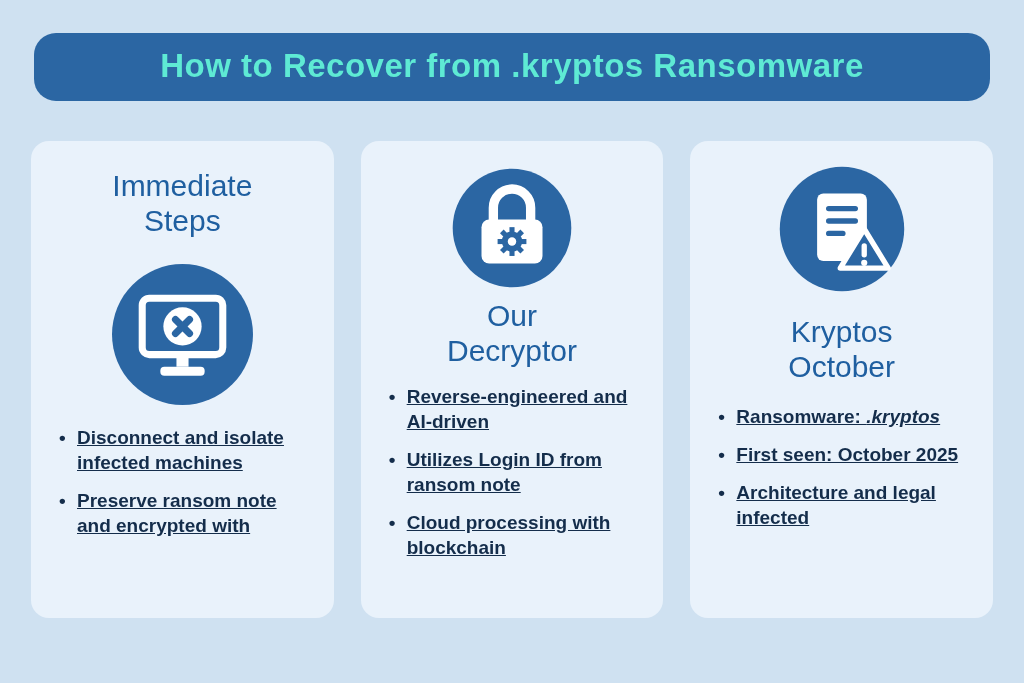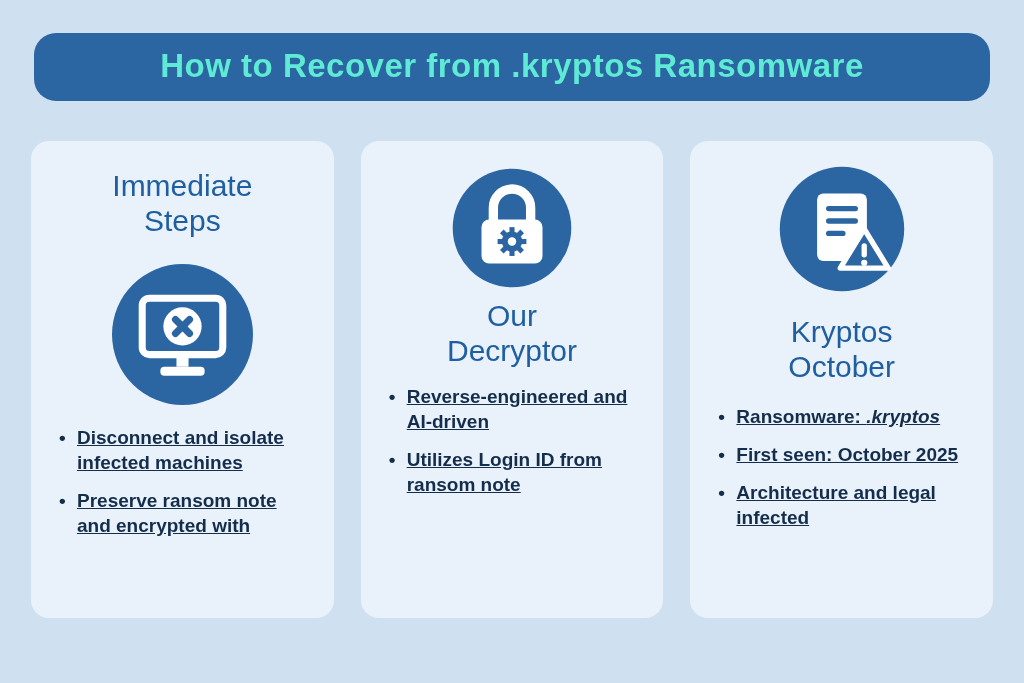--- a/index.html
+++ b/index.html
@@ -141,20 +141,21 @@
             <circle cx="72" cy="88" r="12"></circle>
           </g>
           <circle class="icon-white" cx="72" cy="88" r="5"></circle>
         </svg>
       </div>
       <h2 class="card-title">Our
 Decryptor</h2>
       <ul class="bullets">
         <li><span>Reverse-engineered and AI-driven</span></li>
         <li><span>Utilizes Login ID from ransom note</span></li>
+        <li><span>Cloud processing with blockchain</span></li>
       </ul>
     </section>
 
     <section class="card card3">
       <div class="icon-wrap">
         <svg width="128" height="128" viewBox="0 0 144 144" aria-hidden="true">
           <circle class="icon-accent" cx="72" cy="72" r="70"></circle>
           <rect class="icon-white" x="44" y="32" width="56" height="76" rx="7"></rect>
           <rect class="icon-accent" x="54" y="46" width="36" height="6" rx="3"></rect>
           <rect class="icon-accent" x="54" y="60" width="36" height="6" rx="3"></rect>

